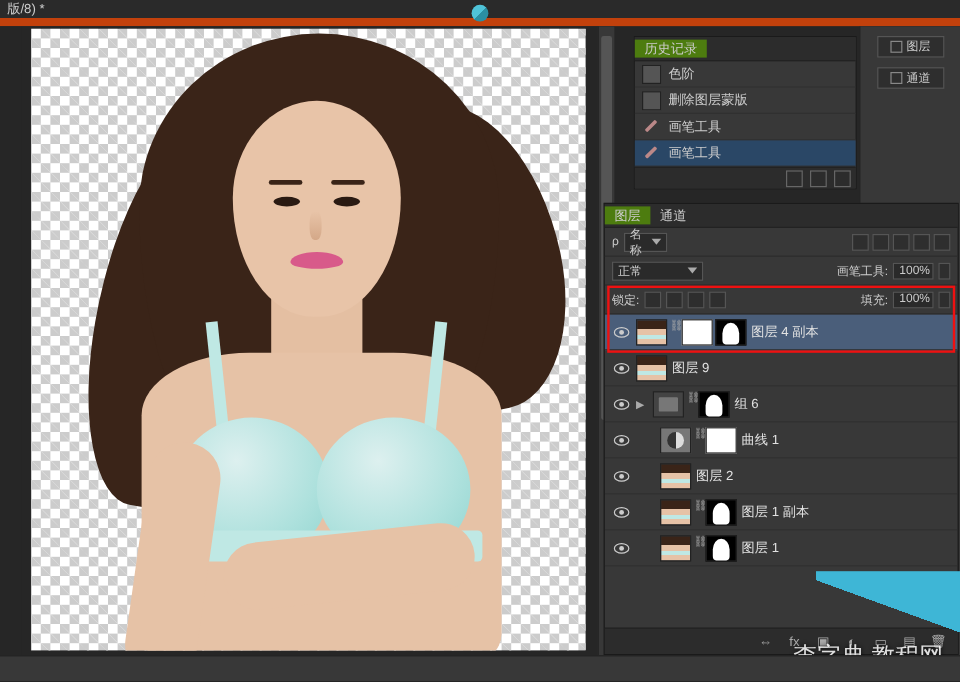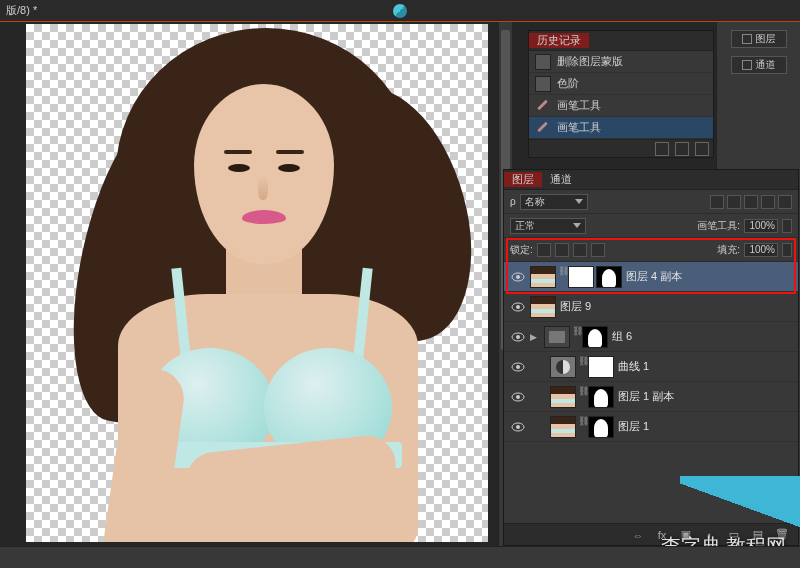--- a/index.html
+++ b/index.html
@@ -5,21 +5,21 @@
   * { box-sizing: border-box; margin: 0; padding: 0; }
   body {
     width: 800px; height: 568px;
     background: #1a1a1a;
     font-family: "Microsoft YaHei", sans-serif;
     font-size: 11px; color: #ccc;
     overflow: hidden; position: relative;
   }
   .top-bar {
     height: 22px; background: #2a2a2a;
-    border-bottom: 1px solid #c2410c;
+    border-bottom: 7px solid #c2410c;
     display: flex; align-items: center;
     padding: 0 6px;
   }
   .tab-label { color: #ccc; font-size: 11px; }
   .top-bar-center {
     position: absolute; left: 50%; top: 4px;
     transform: translateX(-50%);
     width: 22px; height: 14px;
   }
   .logo-shape {
@@ -107,21 +107,21 @@
   .right-col .btn{margin:8px auto;width:56px;height:18px;background:#2e2e2e;border:1px solid #555;
     display:flex;align-items:center;justify-content:center;gap:4px;font-size:10px;color:#ccc;cursor:pointer;}
   .icon-box{width:10px;height:10px;border:1px solid #888;display:inline-block;}
   .history-panel{
     position:absolute; right:86px; top:30px;
     width:186px; background:#383838;
     border:1px solid #1a1a1a;
   }
   .panel-tabs{height:20px;display:flex;align-items:center;background:#2c2c2c;border-bottom:1px solid #222;}
   .panel-tab{padding:0 8px;font-size:11px;color:#ccc;}
-  .panel-tab.on{background:#7f1d1d;}
+  .panel-tab.on{background:#4d7c0f;}
   .hist-item{height:22px;display:flex;align-items:center;gap:6px;padding:0 6px;border-bottom:1px solid #303030;cursor:pointer;}
   .hist-item.sel{background:#2a4766;}
   .hist-swatch{width:16px;height:16px;background:#555;border:1px solid #222;}
   .hist-brush{width:16px;height:16px;position:relative;}
   .hist-brush::before{content:"";position:absolute;width:3px;height:12px;background:#b88;left:6px;top:1px;transform:rotate(45deg);border-radius:1px;}
   .hist-footer{height:18px;background:#2c2c2c;display:flex;justify-content:flex-end;gap:6px;padding:0 4px;align-items:center;border-top:1px solid #222;}
   .ftr-ico{width:14px;height:14px;border:1px solid #666;}
   .layers-panel{
     position:absolute; left:503px; top:169px;
     width:296px; height:377px;
@@ -227,25 +227,25 @@
   </div>
 </div>
 
 <div class="history-panel">
   <div class="panel-tabs">
     <div class="panel-tab on">历史记录</div>
   </div>
   <div id="hist-list">
       <div class="hist-item">
         <div class="hist-swatch"></div>
-        <span>删除图层蒙版</span>
+        <span>色阶</span>
       </div>
       <div class="hist-item">
         <div class="hist-swatch"></div>
-        <span>色阶</span>
+        <span>删除图层蒙版</span>
       </div>
       <div class="hist-item">
         <div class="hist-brush"></div>
         <span>画笔工具</span>
       </div>
       <div class="hist-item sel">
         <div class="hist-brush"></div>
         <span>画笔工具</span>
       </div>
     </div>
@@ -257,21 +257,21 @@
 </div>
 
 <div class="layers-panel">
   <div class="panel-tabs">
     <div class="panel-tab on">图层</div>
     <div class="panel-tab">通道</div>
   </div>
 
   <div class="ctrl-row">
     <span class="ctrl-label">ρ</span>
-    <div class="dd" style="width:68px">
+    <div class="dd" style="width:36px">
       <span>名称</span>
       <span class="arrow"></span>
     </div>
     <div class="filter-icons">
       <span></span>
       <span></span>
       <span></span>
       <span></span>
       <span></span>
     </div>
@@ -352,20 +352,33 @@
             <circle cx="7" cy="5" r="2" fill="#ccc"></circle>
           </svg>
         </div>
         <div class="indent"></div>
         <div class="thumb-stack">
           <div class="lthumb adj"></div>
           <div class="link-ico">⛓</div>
           <div class="lthumb mask-w"></div>
         </div>
         <span class="lname">曲线 1</span>
+      </div>
+      <div class="layer">
+        <div class="eye-ico">
+          <svg viewBox="0 0 14 10">
+            <ellipse cx="7" cy="5" rx="6" ry="4" fill="none" stroke="#ccc" stroke-width="1"></ellipse>
+            <circle cx="7" cy="5" r="2" fill="#ccc"></circle>
+          </svg>
+        </div>
+        <div class="indent"></div>
+        <div class="thumb-stack">
+          <div class="lthumb photo"></div>
+        </div>
+        <span class="lname">图层 2</span>
       </div>
       <div class="layer">
         <div class="eye-ico">
           <svg viewBox="0 0 14 10">
             <ellipse cx="7" cy="5" rx="6" ry="4" fill="none" stroke="#ccc" stroke-width="1"></ellipse>
             <circle cx="7" cy="5" r="2" fill="#ccc"></circle>
           </svg>
         </div>
         <div class="indent"></div>
         <div class="thumb-stack">

